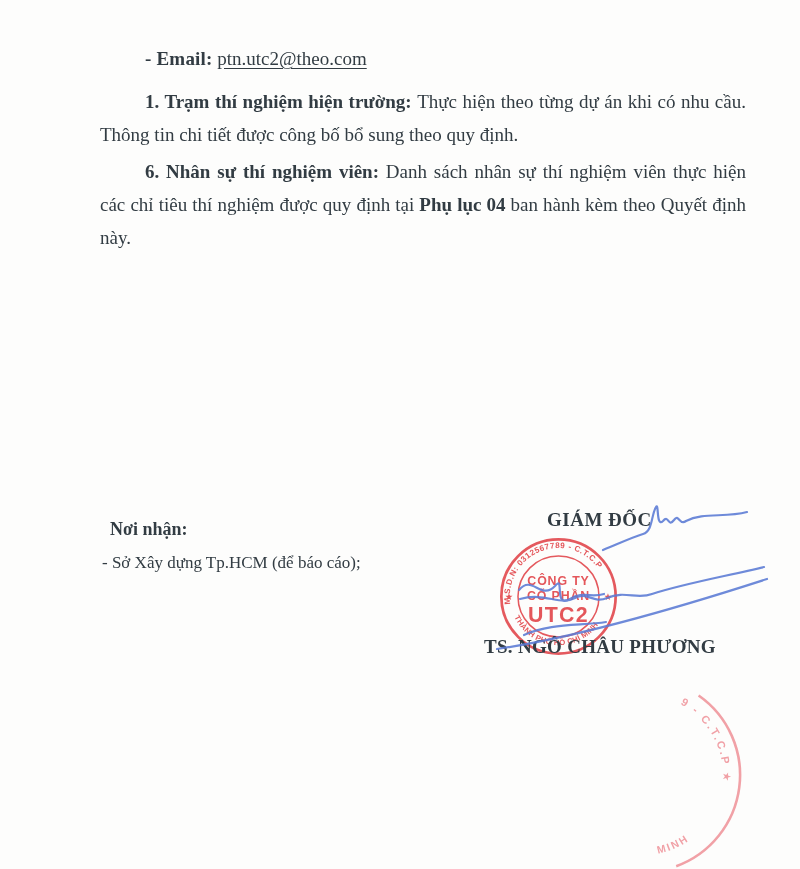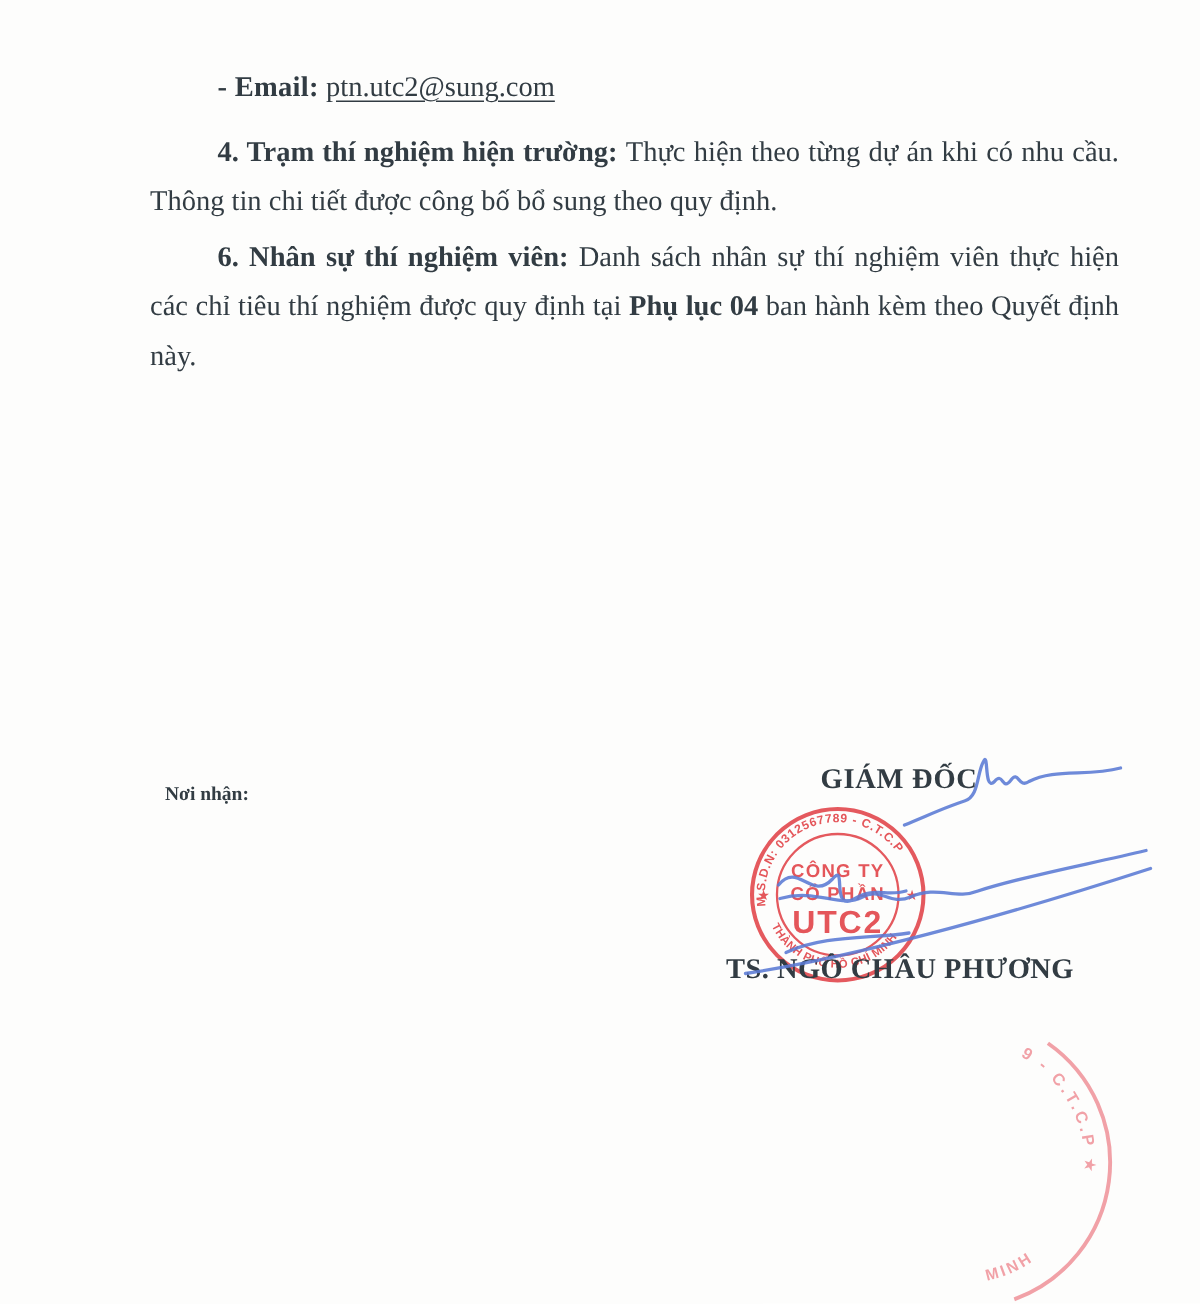--- a/index.html
+++ b/index.html
@@ -13,21 +13,21 @@
   }
   .doc-body{
     position:absolute;left:100px;top:42px;width:646px;
     font-size:19px;line-height:33px;
   }
   .email-line{margin:0 0 10px 0;text-indent:45px;}
   .email-line b{letter-spacing:.2px;}
   .email-link{color:#323c43;text-decoration:underline;text-underline-offset:3px;}
   p.para{margin:0 0 4px 0;text-indent:45px;text-align:justify;}
   .recipients{position:absolute;left:100px;top:512px;font-size:17px;line-height:34px;}
-  .recipients .head{font-weight:bold;margin-left:10px;font-size:13px;}
+  .recipients .head{font-weight:bold;margin-left:10px;font-size:18px;}
   .recipients .item{margin-left:2px;}
   .sign-title{
     position:absolute;left:547px;top:509px;
     font-size:19px;font-weight:bold;letter-spacing:.5px;z-index:4;
   }
   .signer-name{
     position:absolute;left:484px;top:636px;
     font-size:19px;font-weight:bold;letter-spacing:.3px;z-index:2;
   }
   .stamp-svg{position:absolute;left:486px;top:524px;z-index:1;}
@@ -35,27 +35,28 @@
   .partial-stamp-svg{position:absolute;left:603px;top:683px;z-index:1;}
   .stamp-ring-text{font-family:"Liberation Sans","DejaVu Sans",sans-serif;font-weight:bold;}
   .stamp-center-text{font-family:"Liberation Sans","DejaVu Sans",sans-serif;font-weight:bold;text-anchor:middle;}
 </style>
 </head>
 <body>
 
 <div class="page">
 
   <div class="doc-body">
-    <p class="email-line"><b>- Email:</b>&nbsp;<a class="email-link" href="#">ptn.utc2@sung.com</a></p>
-    <p class="para"><b>4. Trạm thí nghiệm hiện trường: </b>Thực hiện theo từng dự án khi có nhu cầu. Thông tin chi tiết được công bố bổ sung theo quy định.</p>
+    <p class="email-line"><b>- Email:</b>&nbsp;<a class="email-link" href="#">ptn.utc2@theo.com</a></p>
+    <p class="para"><b>1. Trạm thí nghiệm hiện trường: </b>Thực hiện theo từng dự án khi có nhu cầu. Thông tin chi tiết được công bố bổ sung theo quy định.</p>
     <p class="para"><b>6. Nhân sự thí nghiệm viên: </b>Danh sách nhân sự thí nghiệm viên thực hiện các chỉ tiêu thí nghiệm được quy định tại <b>Phụ lục 04</b> ban hành kèm theo Quyết định này.</p>
   </div>
 
   <div class="recipients">
     <div class="head">Nơi nhận:</div>
+    <div class="item">- Sở Xây dựng Tp.HCM (để báo cáo);</div>
   </div>
 
   <div class="sign-title">GIÁM ĐỐC</div>
   <div class="signer-name">TS. NGÔ CHÂU PHƯƠNG</div>
 
   <svg class="stamp-svg" width="145" height="145" viewBox="0 0 170 170">
     <g opacity="0.9" fill="none" stroke="#e2484d">
       <circle cx="85" cy="85" r="67" stroke-width="3.2"></circle>
       <circle cx="85" cy="85" r="47.5" stroke-width="1.8"></circle>
     </g>

